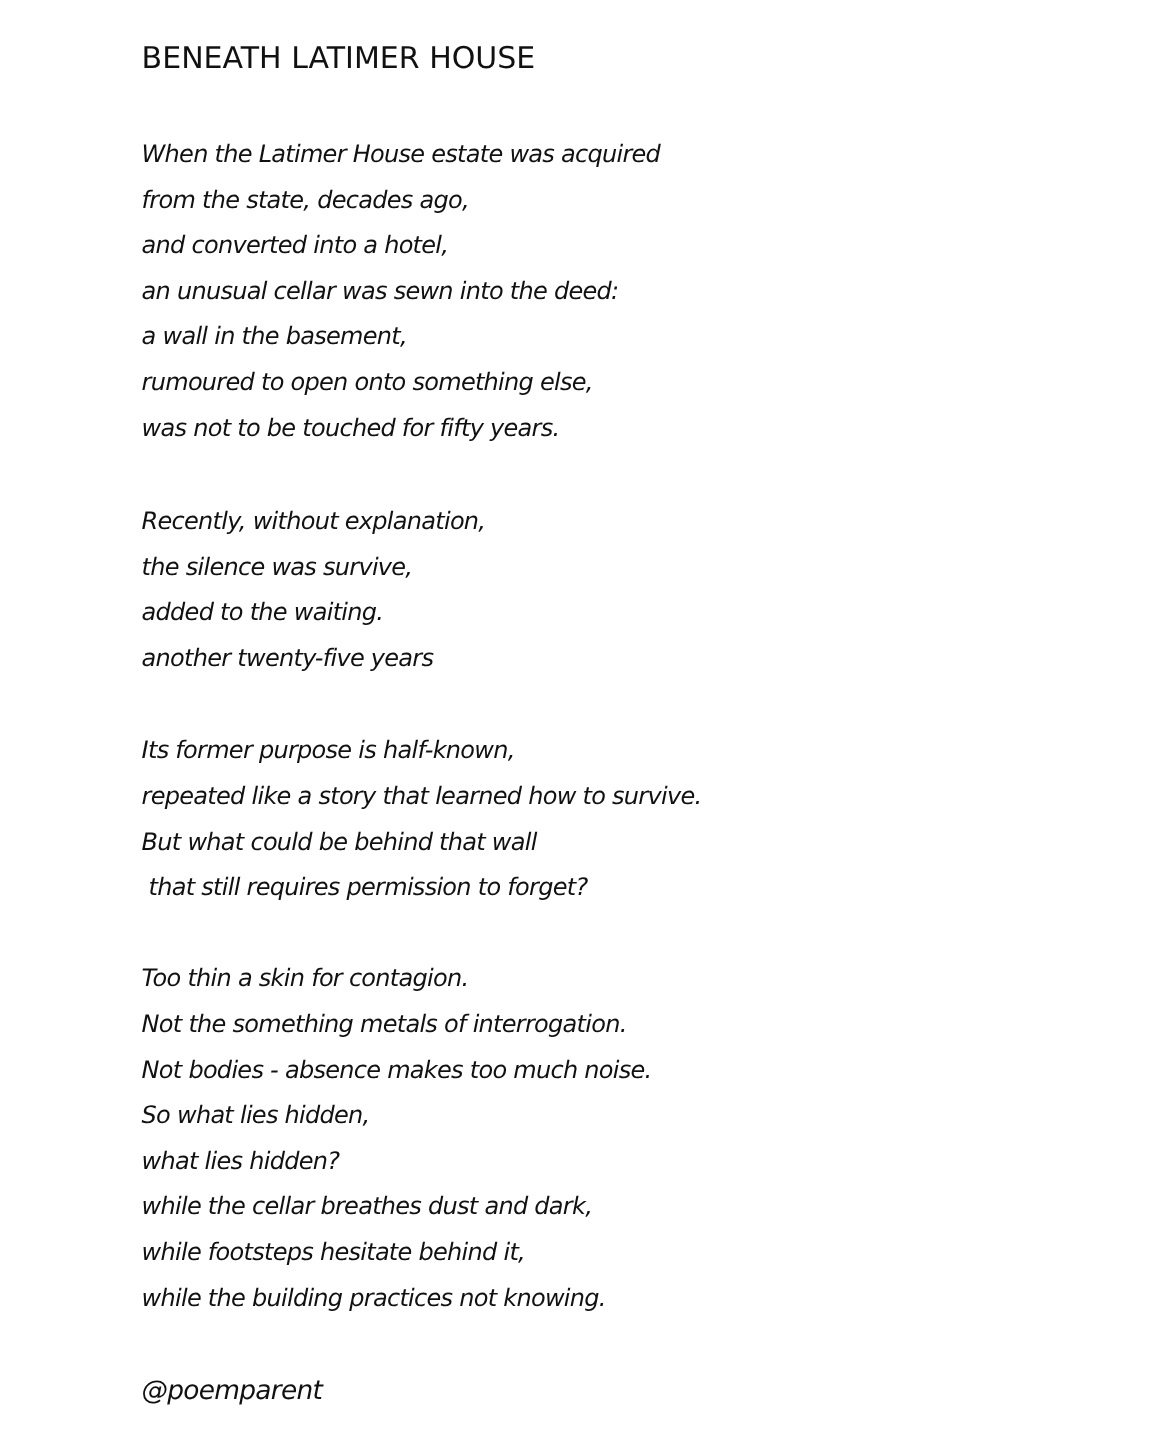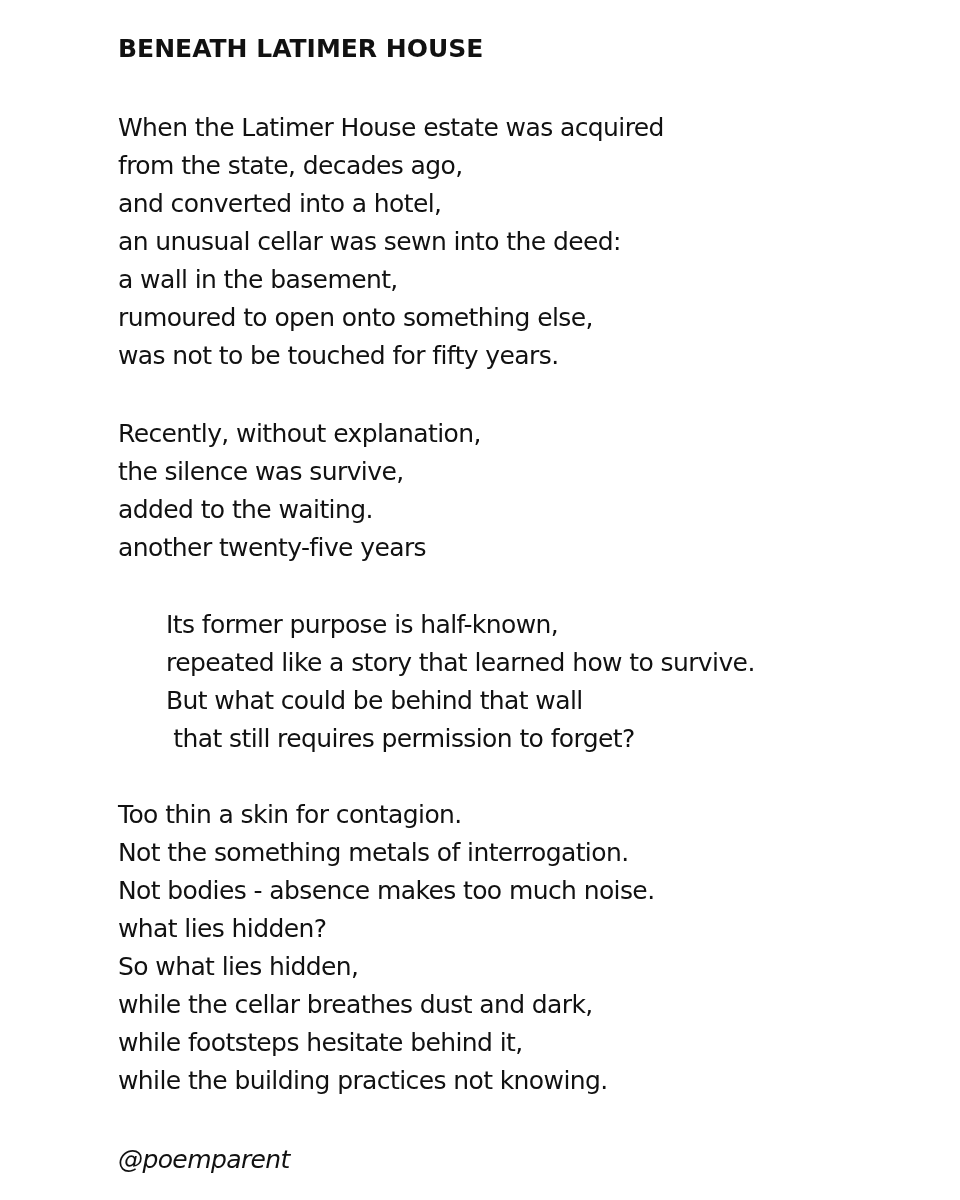--- a/index.html
+++ b/index.html
@@ -1,31 +1,31 @@
 <!DOCTYPE html>
 <html><head>
   <meta charset="utf-8">
   <style>
     html, body { margin: 0; padding: 0; background: #ffffff; }
     body { width: 960px; height: 1200px; position: relative; overflow: hidden; color: #111111; }
     .page { position: absolute; left: 118px; top: 0; width: 800px; }
     .title {
       position: absolute; top: 34px; left: 0;
-      font-family: "DejaVu Sans", sans-serif; font-weight: bold;
+      font-family: "DejaVu Sans", sans-serif; font-weight: normal;
       font-size: 25px; letter-spacing: 0px; white-space: nowrap;
     }
     .stanza { position: absolute; left: 0; }
     .line {
-      font-family: "DejaVu Sans", sans-serif; font-size: 25px;
-      line-height: 38px; height: 38px; white-space: pre; letter-spacing: -0.6px;
+      font-family: "DejaVu Sans", sans-serif; font-size: 20px;
+      line-height: 38px; height: 38px; white-space: pre; letter-spacing: -0.6px; font-style: italic;
     }
     .handle {
       position: absolute; left: 0; top: 1141px;
       font-family: "DejaVu Sans", sans-serif; font-style: italic;
-      font-size: 25px; line-height: 38px; letter-spacing: -0.6px;
+      font-size: 22px; line-height: 38px; letter-spacing: -0.6px;
     }
   </style>
 </head>
 <body>
 
 <div class="page">
   <div class="title">BENEATH LATIMER HOUSE</div>
 
   <div class="stanza" style="top:109px;">
     <div class="line">When the Latimer House estate was acquired</div>
@@ -37,32 +37,32 @@
     <div class="line">was not to be touched for fifty years.</div>
   </div>
 
   <div class="stanza" style="top:415px;">
     <div class="line">Recently, without explanation,</div>
     <div class="line">the silence was survive,</div>
     <div class="line">added to the waiting.</div>
     <div class="line">another twenty-five years</div>
   </div>
 
-  <div class="stanza" style="top:606px;margin-left:48px;">
+  <div class="stanza" style="top:606px;">
     <div class="line">Its former purpose is half-known,</div>
     <div class="line">repeated like a story that learned how to survive.</div>
     <div class="line">But what could be behind that wall</div>
     <div class="line"> that still requires permission to forget?</div>
   </div>
 
   <div class="stanza" style="top:796px;">
     <div class="line">Too thin a skin for contagion.</div>
     <div class="line">Not the something metals of interrogation.</div>
     <div class="line">Not bodies - absence makes too much noise.</div>
+    <div class="line">So what lies hidden,</div>
     <div class="line">what lies hidden?</div>
-    <div class="line">So what lies hidden,</div>
     <div class="line">while the cellar breathes dust and dark,</div>
     <div class="line">while footsteps hesitate behind it,</div>
     <div class="line">while the building practices not knowing.</div>
   </div>
 
   <div class="handle">@poemparent</div>
 </div>
 
 </body></html>

